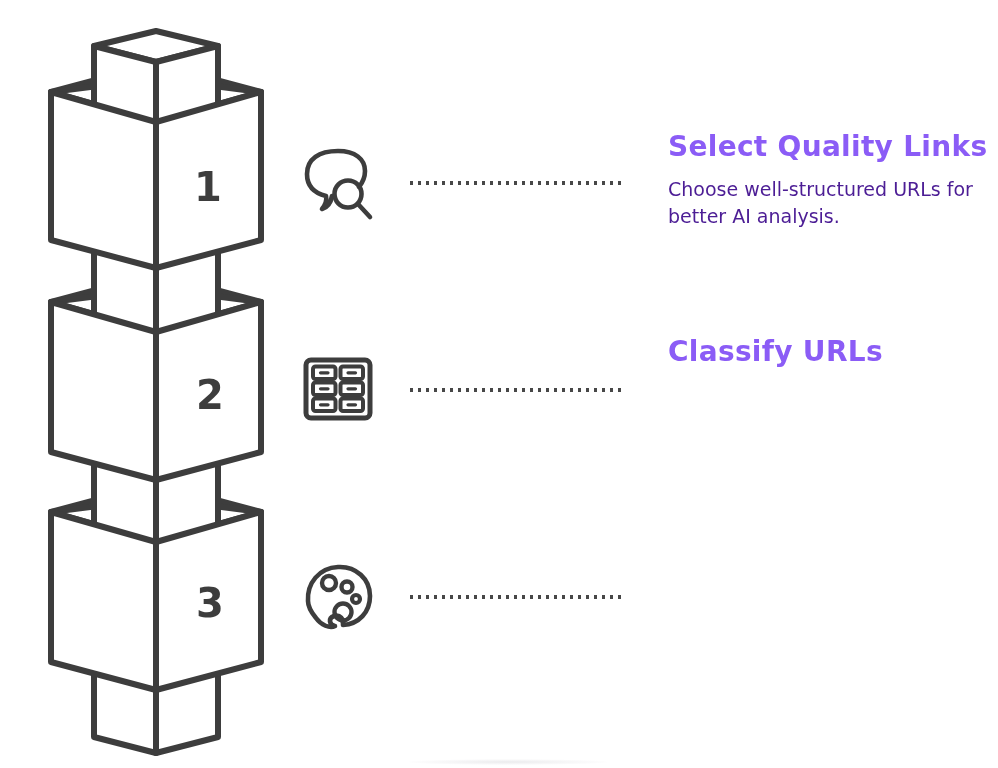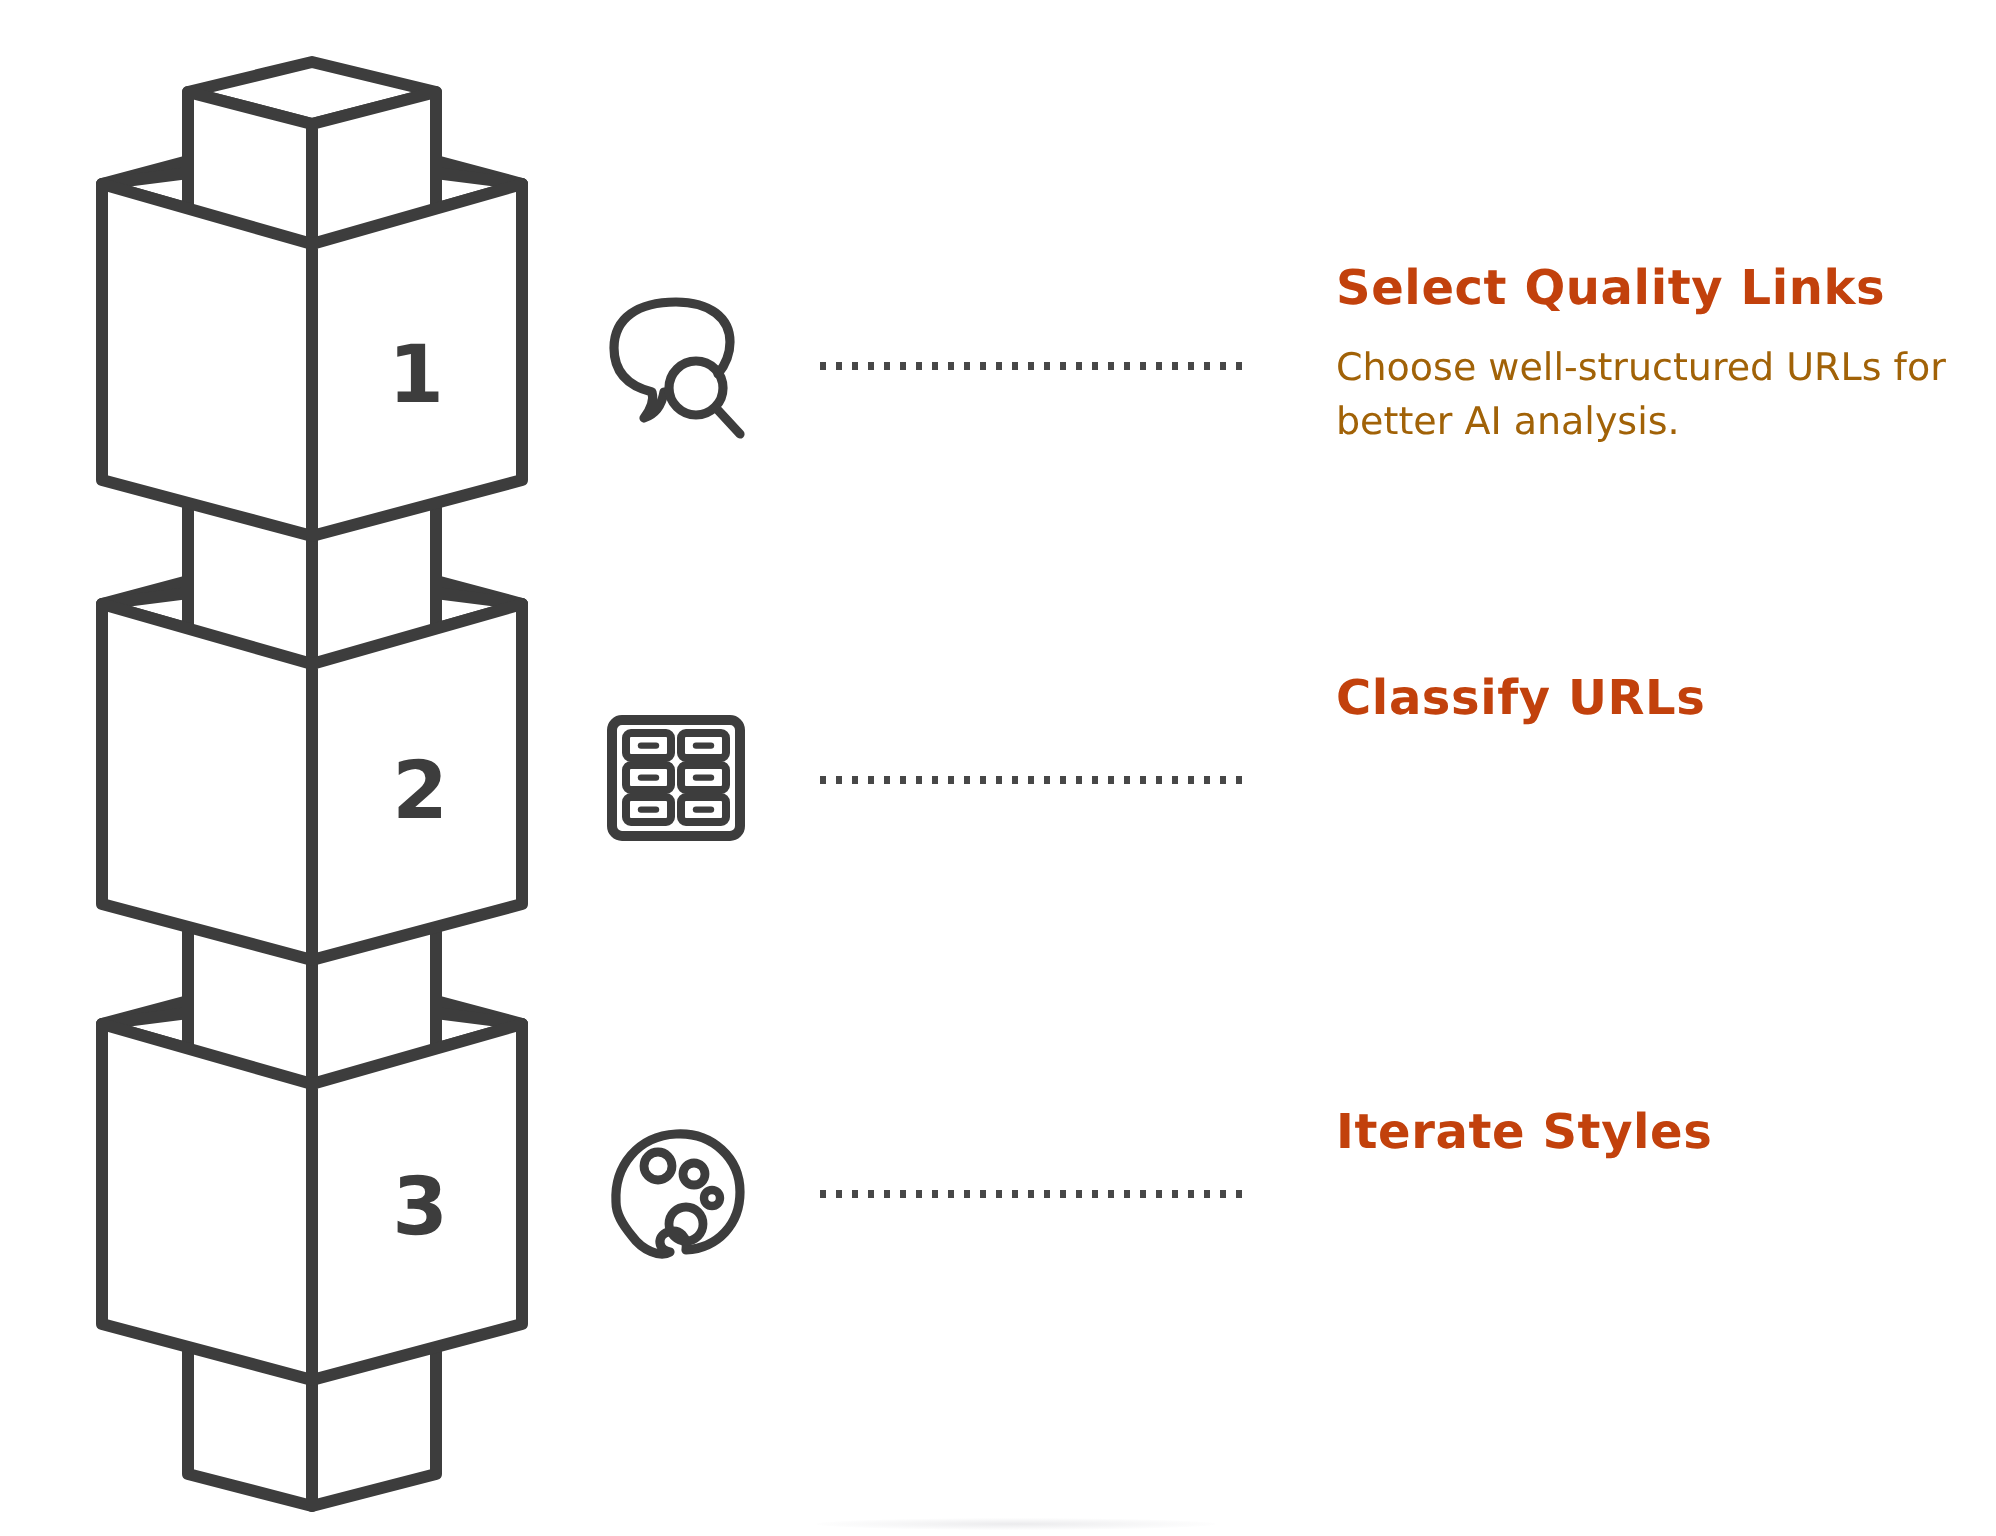--- a/index.html
+++ b/index.html
@@ -28,30 +28,30 @@
   }
   .dotted-line {
     position: absolute;
     left: 410px;
     width: 212px;
     height: 4px;
     background-image: repeating-linear-gradient(to right, #474747 0px, #474747 3px, transparent 3px, transparent 8px);
   }
   .step-text { position: absolute; left: 668px; width: 320px; }
   .step-title {
-    font-size: 24px;
+    font-size: 28px;
     font-weight: 700;
-    color: #c2410c;
+    color: #8b5cf6;
     letter-spacing: 0.3px;
   }
   .step-desc {
     margin-top: 13px;
     font-size: 19px;
     line-height: 1.42;
-    color: #a16207;
+    color: #4c1d95;
     white-space: pre-line;
   }
   .bottom-shadow {
     position: absolute;
     left: 408px;
     top: 759px;
     width: 200px;
     height: 6px;
     border-radius: 50%;
     background: radial-gradient(ellipse at center, #ebebed 0%, rgba(235,235,237,0) 75%);
@@ -139,17 +139,16 @@
 
   <svg class="step-icon" style="left:302px; top:561px;" width="72" height="72" viewBox="0 0 72 72" xmlns="http://www.w3.org/2000/svg">
     <path stroke-width="4.6" d="M 6,40 C 5,22 17,7 36,6 C 54,5 68,18 68,35 C 68,51 57,63 41,64 C 42,58 38,53 32,55 C 26,57 27,64 33,65 C 28,68 19,64 14,57 C 9,51 6,46 6,40 Z"></path>
     <circle cx="27" cy="22" r="7" stroke-width="4.4"></circle>
     <circle cx="45" cy="26" r="5.5" stroke-width="4.4"></circle>
     <circle cx="54" cy="38" r="4" stroke-width="4.2"></circle>
     <circle cx="41" cy="51" r="8.5" stroke-width="4.4"></circle>
   </svg>
   <div class="dotted-line" style="top:595px;"></div>
   <div class="step-text" style="top:552px;">
-    <div class="step-title">Iterate Styles</div>
   </div>
 
   <div class="bottom-shadow"></div>
 </div>
 
 </body></html>

